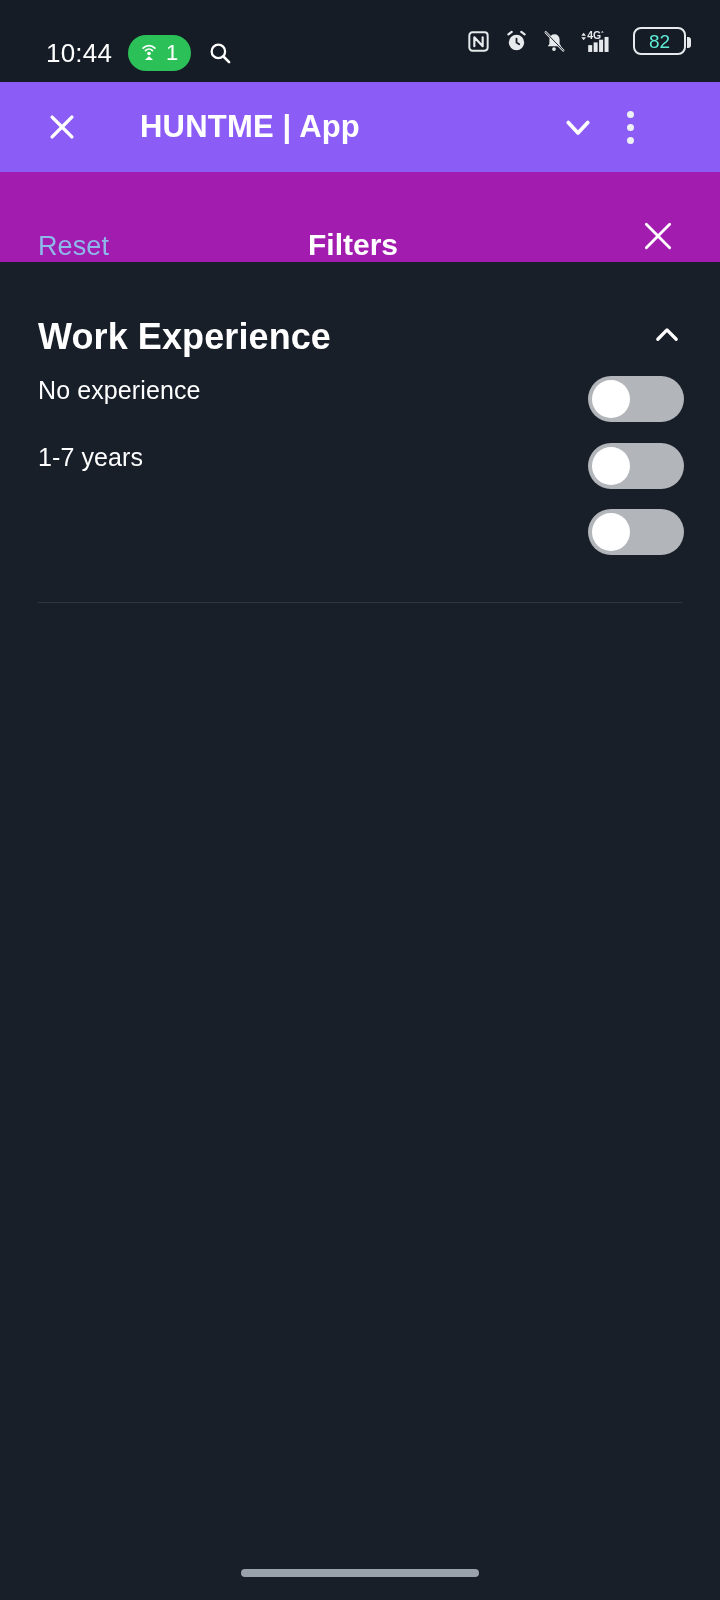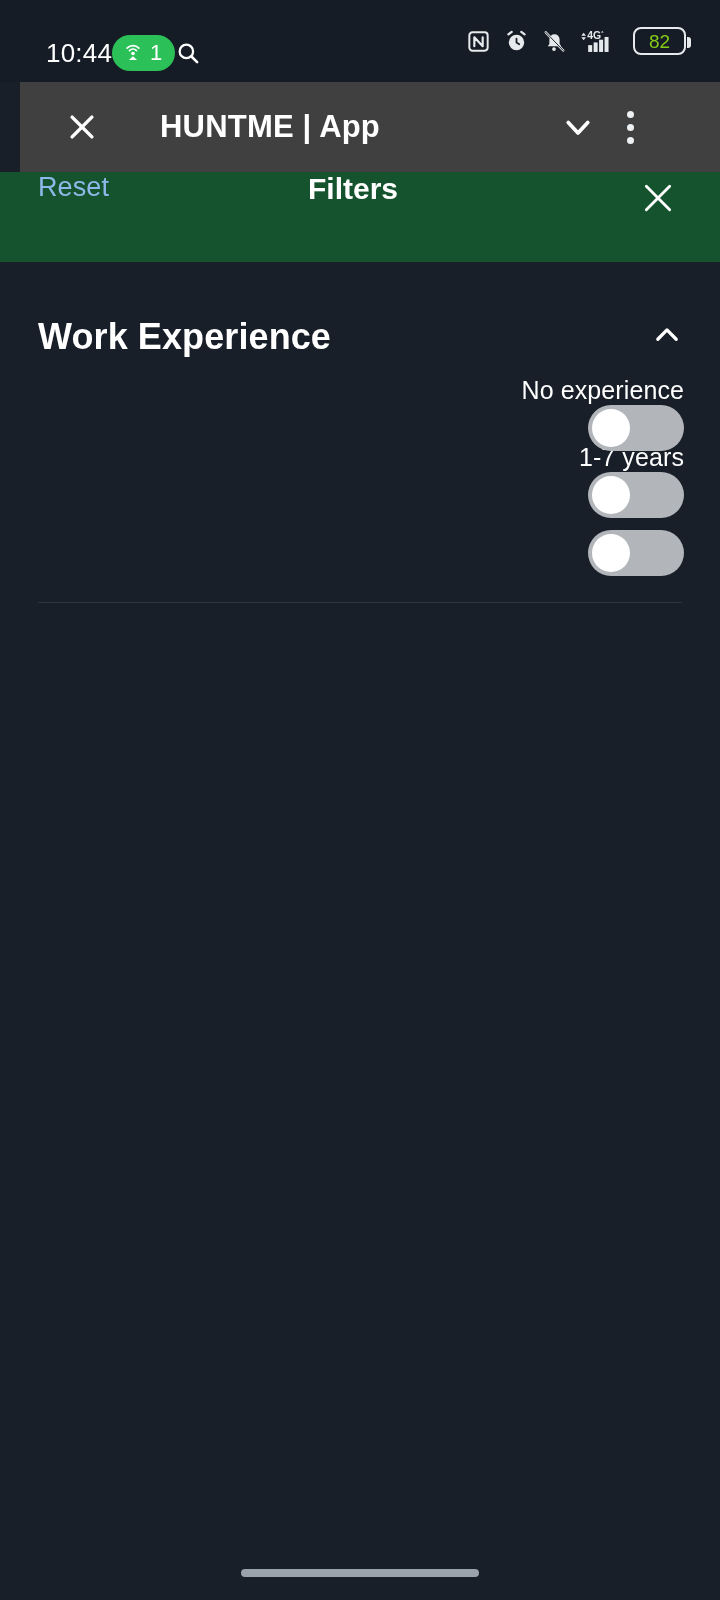--- a/index.html
+++ b/index.html
@@ -19,21 +19,21 @@
   }
 
   
   .status-bar {
     height:82px;
     background:#151c25;
     display:flex; align-items:center;
     padding:0 34px 0 46px;
     flex:0 0 auto;
   }
-  .status-left { display:flex; align-items:center; gap:0;margin-top:24px; }
+  .status-left { display:flex; align-items:center; gap:16px;margin-top:24px; }
   .status-time {
     color:#ffffff; font-size:26px; font-weight:400;
     letter-spacing:0.2px;
   }
   .hotspot-pill {
     display:flex; align-items:center; gap:6px;
     background:#2bc158; border-radius:22px;
     height:36px; padding:0 13px 0 10px;
   }
   .hotspot-pill .count {
@@ -43,49 +43,48 @@
   .status-right { display:flex; align-items:center; gap:13px; }
   .batt {
     position:relative; width:53px; height:28px;
     border:2.5px solid #e7eaec; border-radius:8px;
     display:flex; align-items:center; justify-content:center;
   }
   .batt::after {
     content:""; position:absolute; right:-7px; top:8px;
     width:4px; height:11px; background:#e7eaec; border-radius:0 3px 3px 0;
   }
-  .batt-num { color:#84cc16; font-size:19px; font-weight:500; line-height:1; }
+  .batt-num { color:#5eead4; font-size:19px; font-weight:500; line-height:1; }
 
   
   .app-bar {
     height:90px; flex:0 0 auto;
     display:flex; align-items:center;
     padding:0 64px 0 36px;
-    background:#404040;
-    margin-left:20px;
+    background:#8b5cf6;
   }
   .app-bar-title {
     color:#ffffff; font-size:31px; font-weight:700;
     margin-left:52px; white-space:nowrap; letter-spacing:0.2px;
   }
   .app-bar-spacer { flex:1 1 auto; }
   .icon-btn {
     display:flex; align-items:center; justify-content:center;
     width:52px; height:52px; flex:0 0 auto;
   }
   .dots { display:flex; flex-direction:column; gap:6px; align-items:center; }
   .dots span { width:7px; height:7px; border-radius:50%; background:#eef1f4; display:block; }
 
   
   .filters-bar {
     height:90px; flex:0 0 auto;
     position:relative;
-    display:flex; align-items:flex-start;
+    display:flex; align-items:flex-end;
     padding:0 36px 0 38px;
-    background:#14532d;
+    background:#a21caf;
   }
   .reset-link {
     color:#8fb8ea; font-size:27px; font-weight:400; letter-spacing:0.1px;
   }
   .filters-title {
     position:absolute; left:0; right:14px; text-align:center;
     color:#ffffff; font-size:30px; font-weight:700;
     pointer-events:none;
   }
   .filters-close { margin-left:auto; z-index:2; }
@@ -98,24 +97,23 @@
     padding:0 36px 0 38px;
     height:62px;
   }
   .section-title {
     color:#ffffff; font-size:36px; font-weight:700; letter-spacing:0.1px;
   }
   .section-chevron { margin-left:auto; }
 
   .options { padding-top:8px; }
   .option-row {
-    display:flex; align-items:flex-end;
+    display:flex; align-items:flex-start;
     padding:0 36px 0 38px;
     height:66.5px;
-    flex-direction:column;
   }
   .option-label {
     color:#ffffff; font-size:25px; font-weight:400;
     letter-spacing:0.1px;
   }
   .option-spacer { flex:1 1 auto; }
 
   .toggle {
     position:relative;
     width:96px; height:46px;

